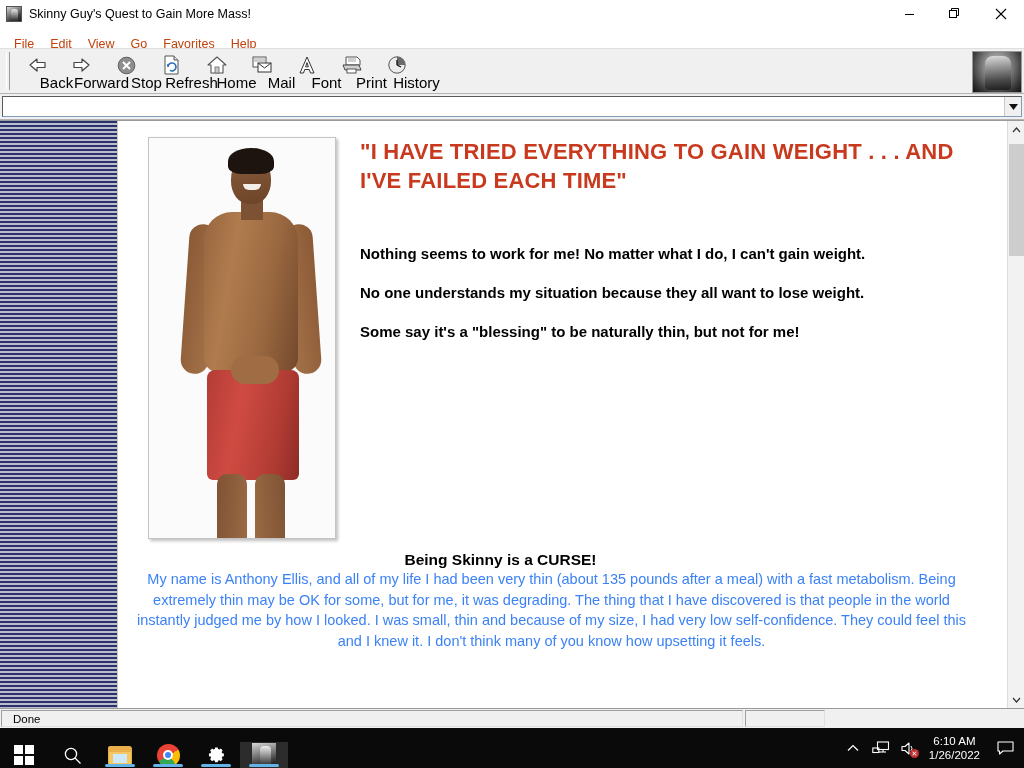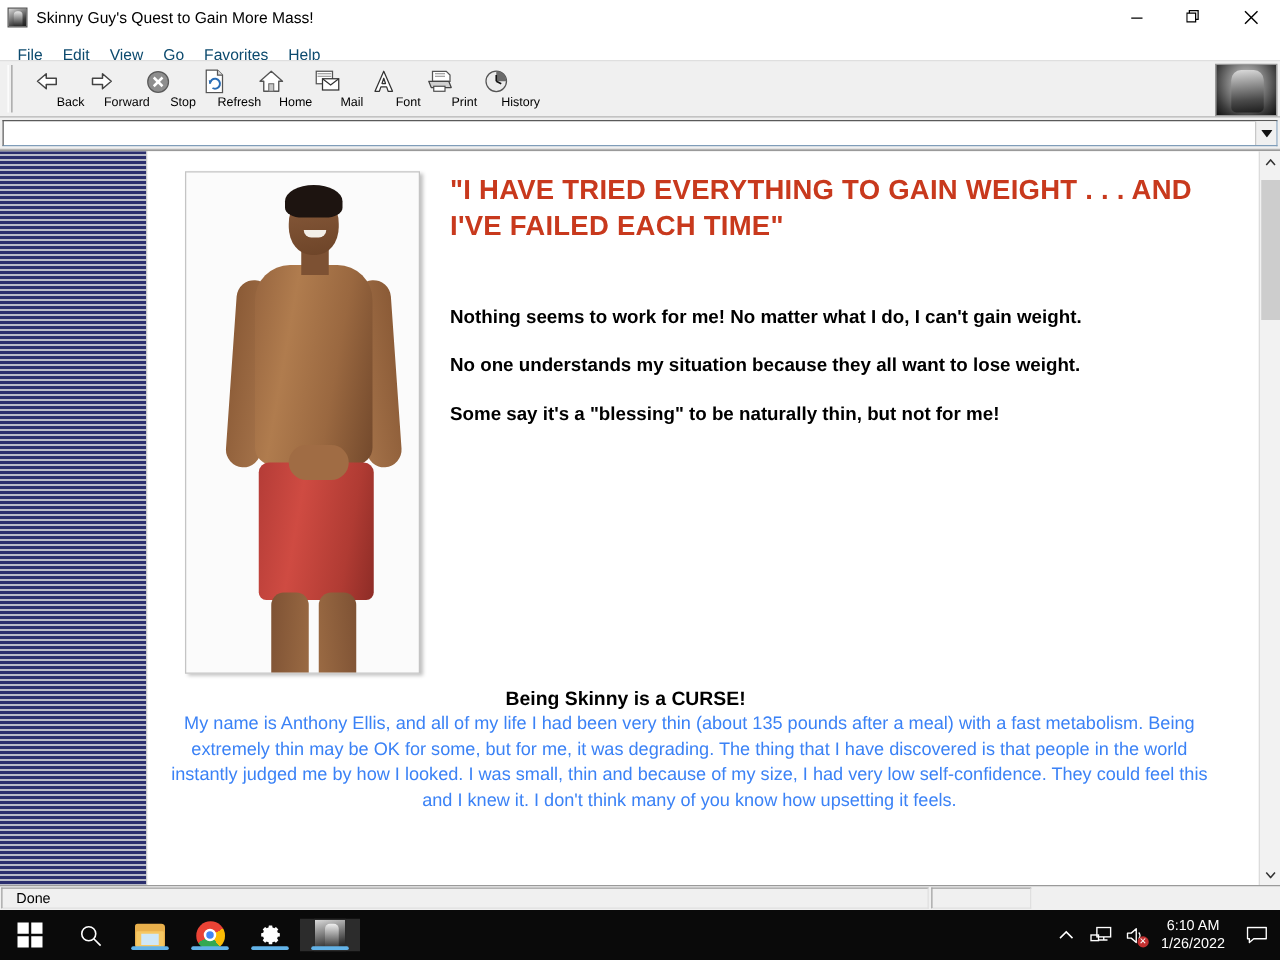--- a/index.html
+++ b/index.html
@@ -73,21 +73,21 @@
   
   .menubar {
     height: 20px;
     background: #ffffff;
     display: flex; align-items: center;
     padding-left: 6px;
     flex: 0 0 auto;
   }
   .menu-item {
     font-size: 12.5px;
-    color: #0c4a6e;
+    color: #c2410c;
     padding: 1px 8px;
     cursor: default;
     white-space: nowrap;
     margin-top: 12px;
   }
 
   
   .toolbar {
     height: 46px;
     background: #f0f0f0;
@@ -109,21 +109,21 @@
     width: 45px;
     display: flex; flex-direction: column;
     align-items: center; justify-content: center;
     gap: 1px;
     cursor: default;
     background: transparent;
     border: 1px solid transparent;
   }
   .tb-ico { height: 22px; display:flex; align-items:center; justify-content:center; }
   .tb-label {
-    font-size: 10px; color: #000;
+    font-size: 15px; color: #000;
     line-height: 11px;
     white-space: nowrap;
     padding-left: 40px;
   }
   .tb-logo {
     position: absolute; right: 2px; top: 2px;
     width: 50px; height: 42px;
     border: 1px solid #999;
     background:
       radial-gradient(ellipse at 50% 35%, #e8e8e8 0%, #9a9a9a 30%, #3a3a3a 75%, #111 100%);
@@ -363,21 +363,21 @@
   .sb-pane.left  { flex: 0 0 742px; padding-left: 11px; }
   .sb-pane.mid   { flex: 0 0 80px; }
   .sb-pane.right { flex: 1 1 auto; justify-content: center; }
 
   
   .taskbar {
     position: absolute;
     left: 0; bottom: 0;
     width: 1024px; height: 40px;
     background: #0a0a0a;
-    display: flex; align-items: center;
+    display: flex; align-items: flex-end;
   }
   .tb-left { display: flex; align-items: stretch; }
   .tk-btn {
     width: 48px;
     display: flex; align-items: center; justify-content: center;
     position: relative;
     cursor: default;
   }
   .tk-btn.active { background: rgba(255,255,255,0.14); }
   .tk-underline {

